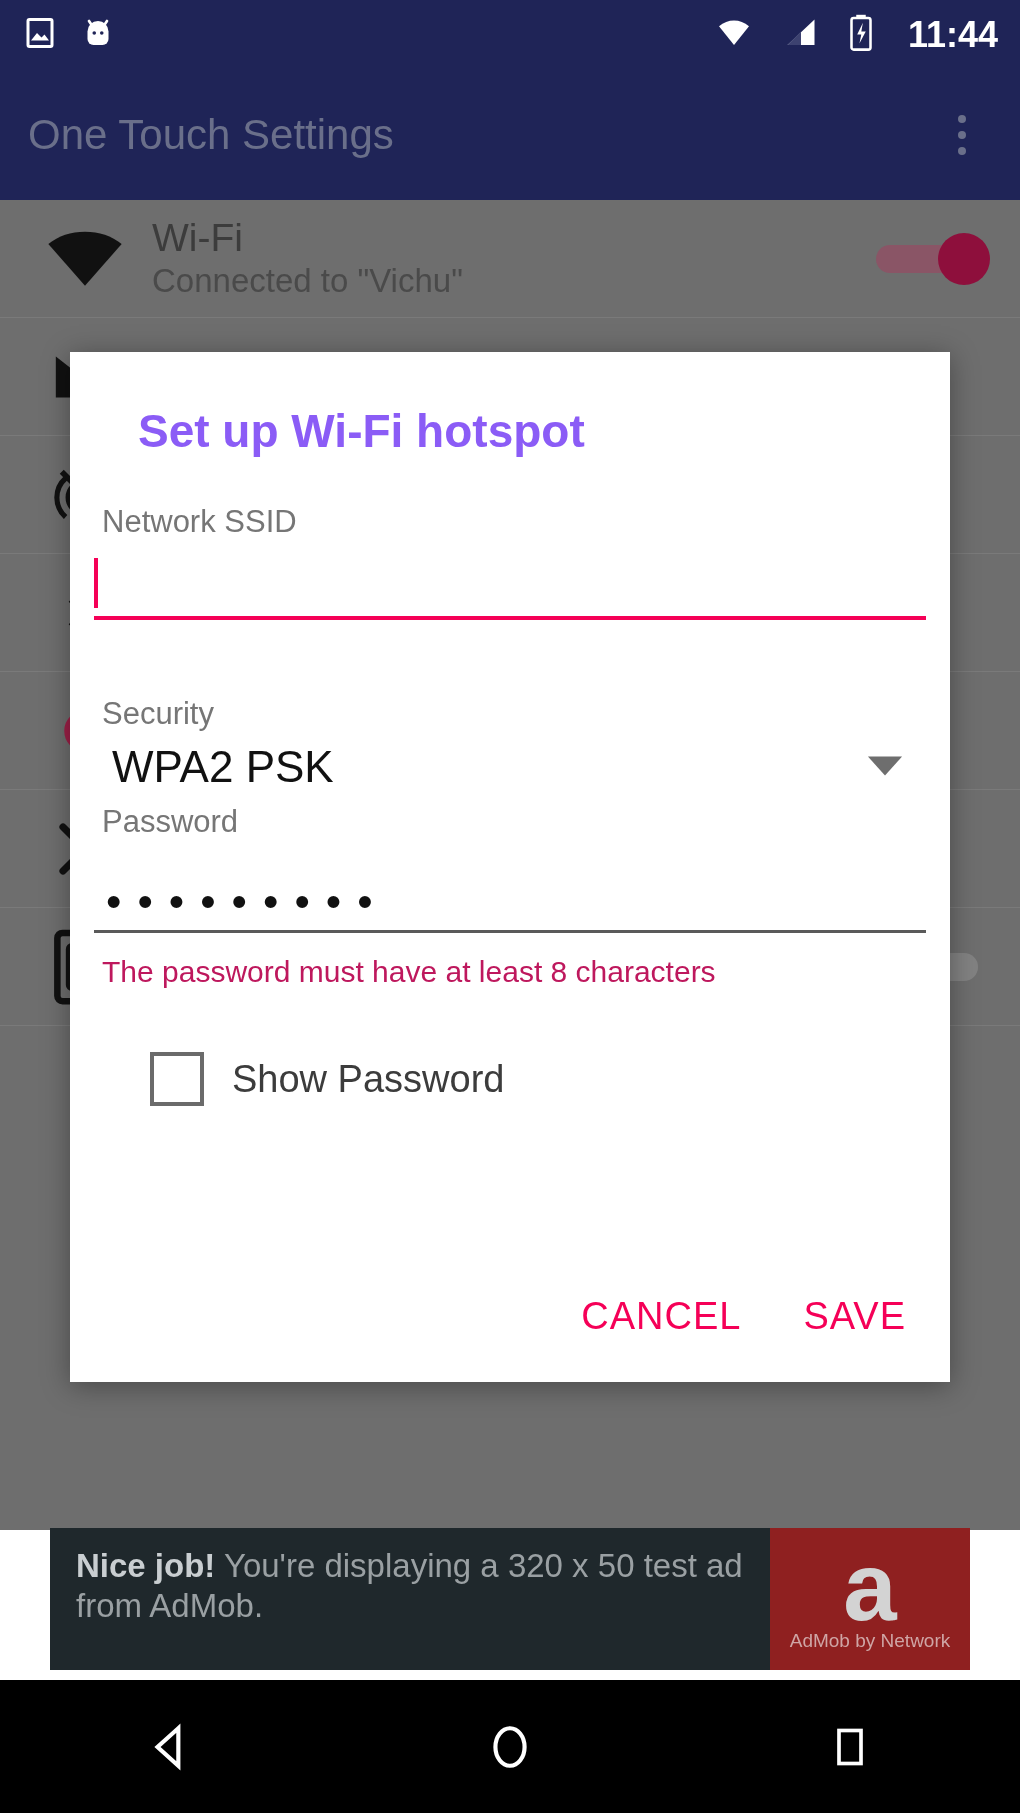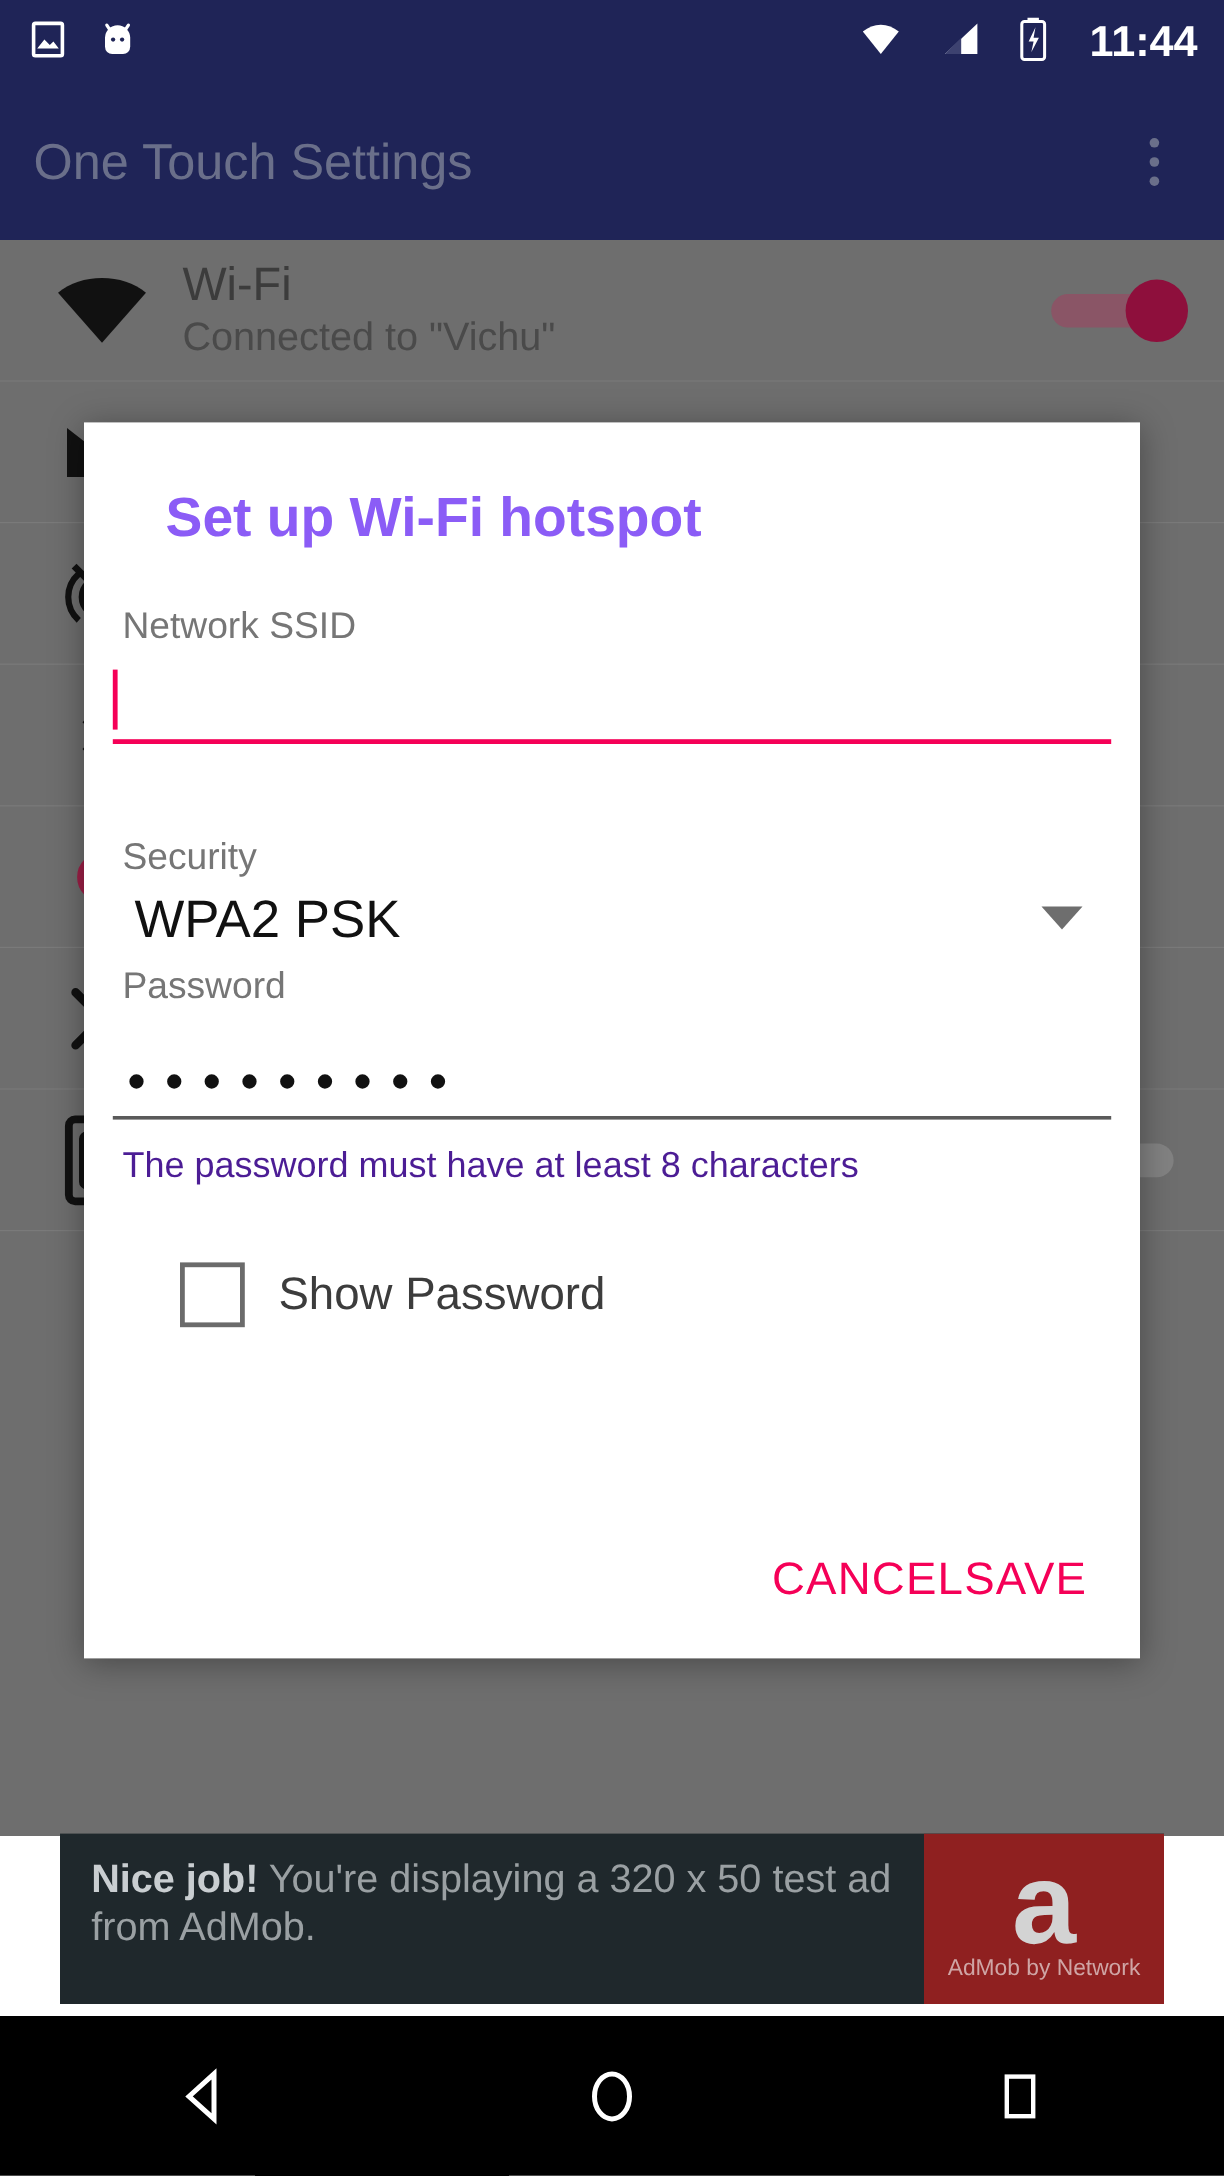--- a/index.html
+++ b/index.html
@@ -93,26 +93,26 @@
   .dfield { position:absolute; left:24px; width:832px; }
   .dlabel { font-size:31px; color:#767676; }
   .dvalue-row { position:relative; display:flex; align-items:flex-end; }
   .dvalue {
     font-size:44px; color:#111; padding-left:10px; padding-bottom:6px;
   }
   .caret { display:inline-block; width:4px; height:50px; background:#f50057; margin-bottom:4px; }
   .underline-pink { height:4px; background:#f50057; width:100%; margin-top:4px; }
   .underline-grey { height:3px; background:#5a5a5a; width:100%; margin-top:4px; }
   .dots { font-size:44px; letter-spacing:16px; color:#111; padding-left:12px; line-height:1.1; }
-  .helper { font-size:30px; color:#4c1d95; }
+  .helper { font-size:30px; color:#be185d; }
   #showpw-row { position:absolute; left:80px; top:700px; display:flex; align-items:center; gap:28px; }
   #showpw-box { width:54px; height:54px; border:4px solid #6b6b6b; background:#fff; }
   #showpw-label { font-size:38px; color:#3c3c3c; }
   #dlg-actions {
-    position:absolute; right:44px; bottom:44px; display:flex; align-items:flex-end; margin-top:18px;
+    position:absolute; right:44px; bottom:44px; display:flex; align-items:flex-end; gap:62px;margin-top:18px;
   }
   .dlg-btn { font-size:38px; color:#f50057; font-weight:normal; letter-spacing:1px; background:none; border:none; font-family:"Liberation Sans", sans-serif; }
   .spinner-arrow { position:absolute; right:22px; bottom:16px; }
 </style>
 </head>
 <body>
 
 <div id="screen">
 
   <div id="statusbar">

